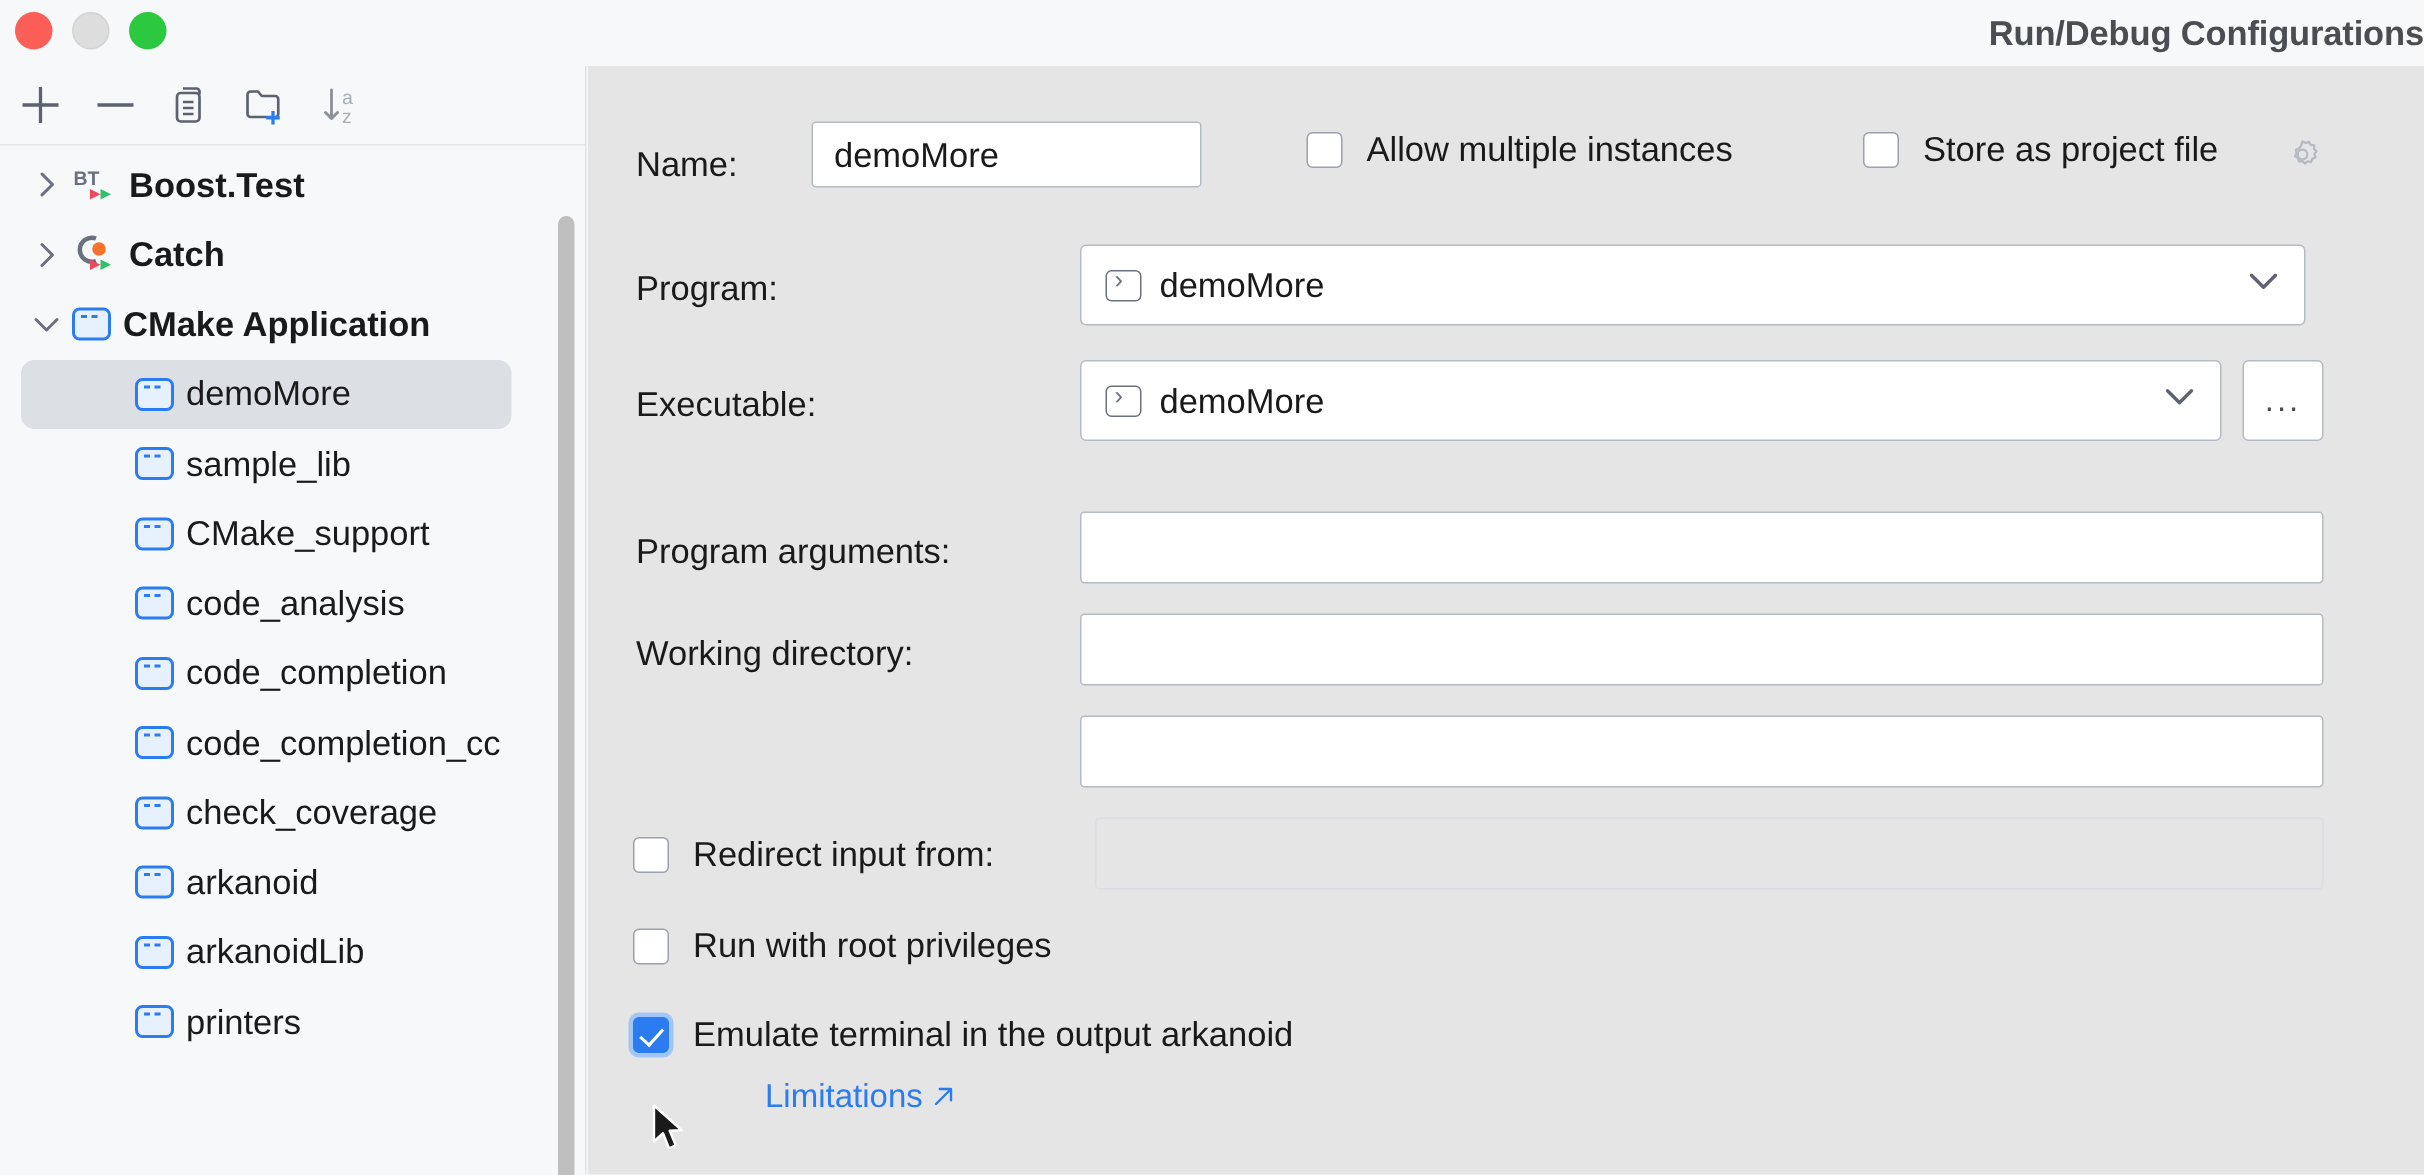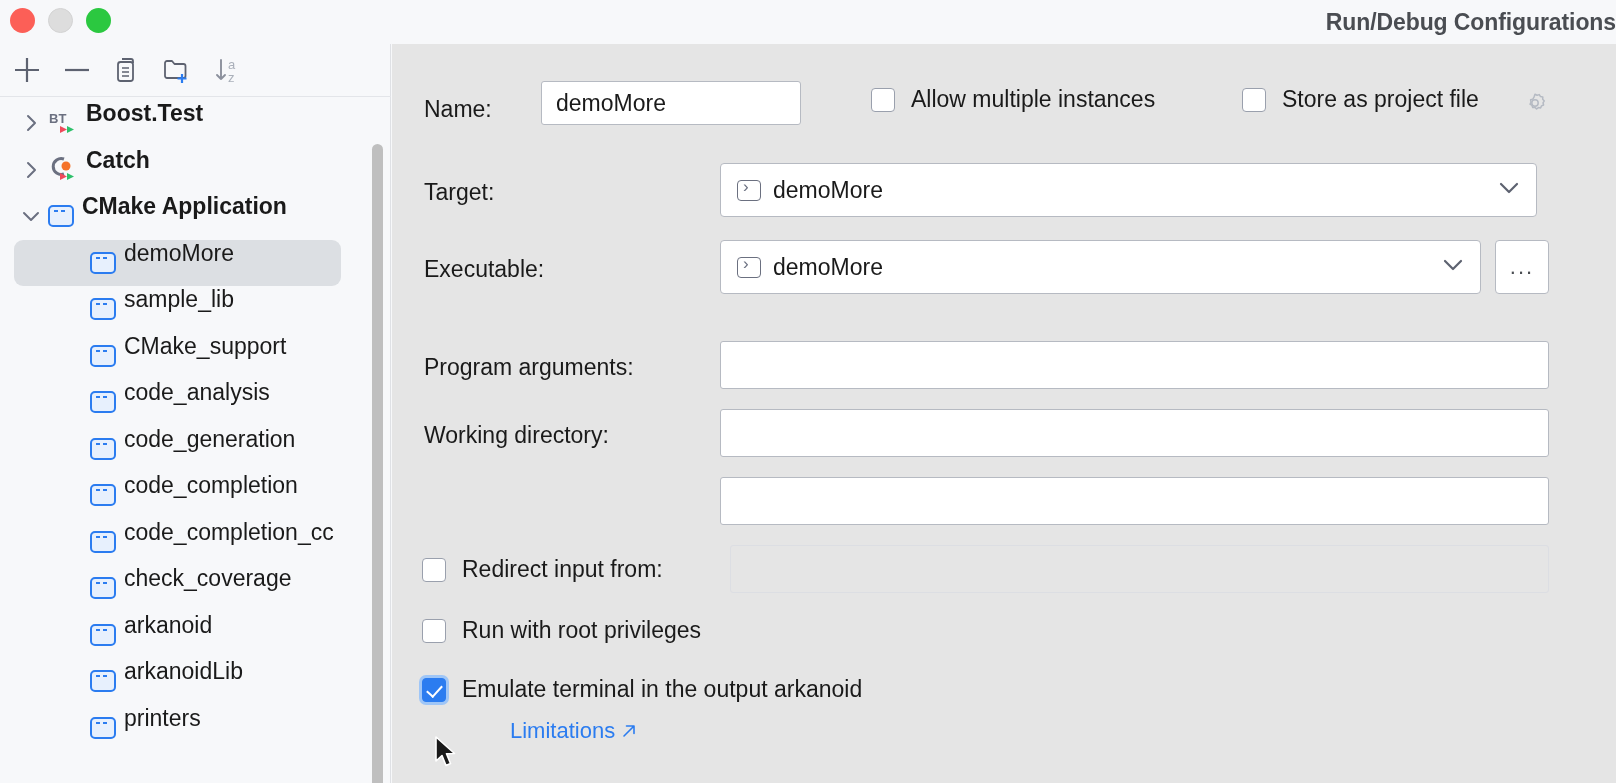--- a/index.html
+++ b/index.html
@@ -47,21 +47,21 @@
     position: absolute; top: 52px; left: 0; width: 391px; height: 1px;
     background: #e3e5e9;
   }
 
   .tree {
     position: absolute; top: 56px; left: 0; width: 391px; height: 683px;
     overflow: hidden;
   }
   .row {
     position: relative; height: 46.5px;
-    display: flex; 
+    display: flex; align-items: center;
     padding-left: 14px;
     cursor: pointer;
   }
   .row.sel {
     background: #dcdfe3;
     border-radius: 9px;
     margin: 0 50px 0 14px;
     padding-left: 0;
   }
   .chev {
@@ -304,26 +304,20 @@
       <div class="row child">
         <span class="ic">
           <span class="cfg-icon"></span>
         </span>
         <span class="lbl">code_analysis</span>
       </div>
       <div class="row child">
         <span class="ic">
           <span class="cfg-icon"></span>
         </span>
-        <span class="lbl">code_generation</span>
-      </div>
-      <div class="row child">
-        <span class="ic">
-          <span class="cfg-icon"></span>
-        </span>
         <span class="lbl">code_completion</span>
       </div>
       <div class="row child">
         <span class="ic">
           <span class="cfg-icon"></span>
         </span>
         <span class="lbl">code_completion_cc</span>
       </div>
       <div class="row child">
         <span class="ic">
@@ -368,21 +362,21 @@
     <span class="cbox"></span>
     <span class="cblabel">Store as project file</span>
   </div>
   <div style="position:absolute; left:1130px; top:46px;">
     <svg width="26" height="26" viewBox="0 0 26 26">
       <path d="M13 4.3 l2.1 1 2.2-.7 1.2 2 2.3.3 -.1 2.3 1.6 1.7 -1.3 1.9 .6 2.2 -2.1 .9 -.9 2.1 -2.2-.4 -1.8 1.4 -1.6-1.6 -2.3 .2 -.7-2.2 -2-1.2 1-2.1 -.4-2.3 2.2-.7 1.2-2z" stroke="#b5bac3" stroke-width="1.5" fill="none" stroke-linejoin="round"></path>
       <circle cx="13" cy="13" r="3.2" stroke="#b5bac3" stroke-width="1.5" fill="none"></circle>
     </svg>
   </div>
 
-  <div class="lblfield" style="left:32px; top:135px;">Target:</div>
+  <div class="lblfield" style="left:32px; top:135px;">Program:</div>
   <div class="combo" style="left:328px; top:119px; width:817px; height:54px;">
     <span class="termicon"></span>
     <span class="txt">demoMore</span>
     <span class="arrow">
       <svg width="22" height="14" viewBox="0 0 22 14">
         <path d="M3 3 L11 11 L19 3" stroke="#5d6270" stroke-width="2.2" fill="none" stroke-linecap="round" stroke-linejoin="round"></path>
       </svg>
     </span>
   </div>
 

